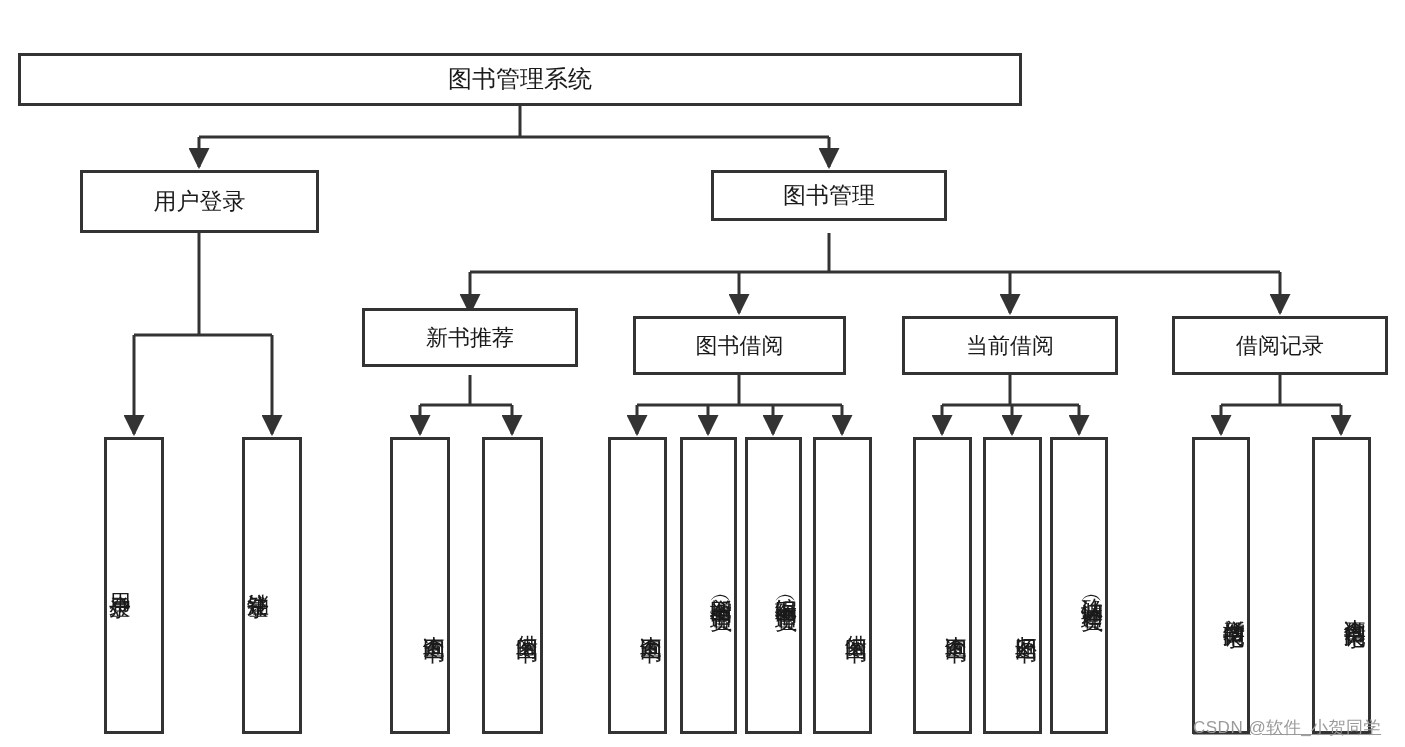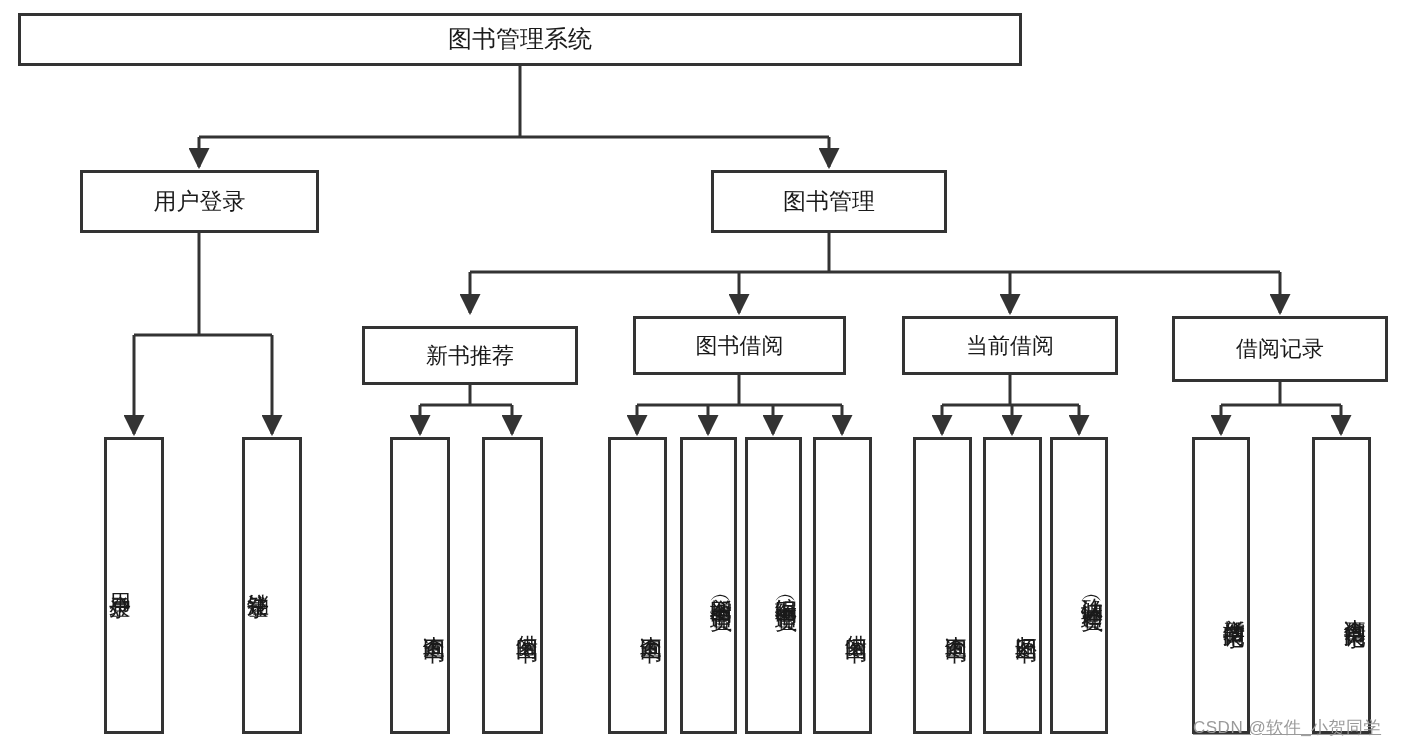--- a/index.html
+++ b/index.html
@@ -31,20 +31,21 @@
     background: #ffffff;
     color: #1a1a1a;
     display: flex;
     align-items: center;
     justify-content: center;
     text-align: center;
     line-height: 1.18;
   }
   .node-root {
     font-size: 24px;
+    margin-top: 40px;
   }
   .node-l1 {
     font-size: 23px;
   }
   .node-l2 {
     font-size: 22px;
   }
   .node-leaf {
     font-size: 22px;
     writing-mode: vertical-rl;
@@ -111,26 +112,26 @@
         <path d="M 1280 375 L 1280 405"></path>
         <path d="M 1221 405 L 1341 405"></path>
         <path d="M 1221 405 L 1221 434" marker-end="url(#arrow)"></path>
         <path d="M 1341 405 L 1341 434" marker-end="url(#arrow)"></path>
       </g>
   </svg>
 
   <div class="node node-root" style="left:18px; top:13px; width:1004px; height:53px;">图书管理系统</div>
 
   <div class="node node-l1" style="left:80px; top:170px; width:239px; height:63px;">用户登录</div>
-  <div class="node node-l1" style="left:711px; top:170px; width:236px; height:63px;">图书管理</div>
+  <div class="node node-l1" style="left:711px; top:170px; width:236px; height:51px;">图书管理</div>
 
-  <div class="node node-l2" style="left:362px; top:326px; width:216px; height:59px;">新书推荐</div>
+  <div class="node node-l2" style="left:362px; top:308px; width:216px; height:59px;">新书推荐</div>
   <div class="node node-l2" style="left:902px; top:316px; width:216px; height:59px;">当前借阅</div>
   <div class="node node-l2" style="left:633px; top:316px; width:213px; height:59px;">图书借阅</div>
-  <div class="node node-l2" style="left:1172px; top:316px; width:216px; height:66px;">借阅记录</div>
+  <div class="node node-l2" style="left:1172px; top:316px; width:216px; height:59px;">借阅记录</div>
 
   <div class="node node-leaf leaf-bottom" style="left:104px; top:437px; width:60px; height:297px;">用户登录</div>
   <div class="node node-leaf leaf-bottom" style="left:242px; top:437px; width:60px; height:297px;">注销登录</div>
 
   <div class="node node-leaf" style="left:390px; top:437px; width:60px; height:297px; padding-top:72px;">查询图书</div>
   <div class="node node-leaf" style="left:482px; top:437px; width:61px; height:297px; padding-top:72px;">借阅图书</div>
 
   <div class="node node-leaf" style="left:608px; top:437px; width:59px; height:297px; padding-top:72px;">查询图书</div>
   <div class="node node-leaf" style="left:680px; top:437px; width:57px; height:297px; padding-top:6px;">新增图书（管理员）</div>
   <div class="node node-leaf" style="left:745px; top:437px; width:57px; height:297px; padding-top:6px;">编辑图书（管理员）</div>

